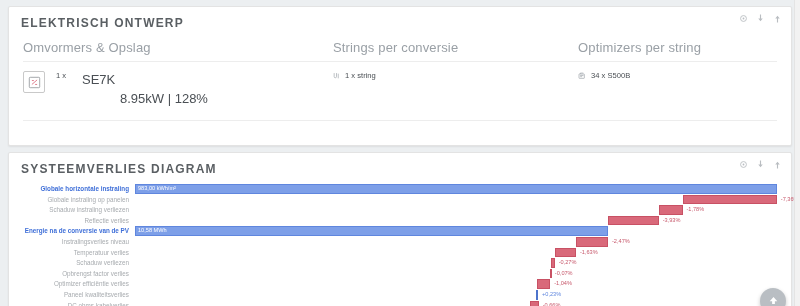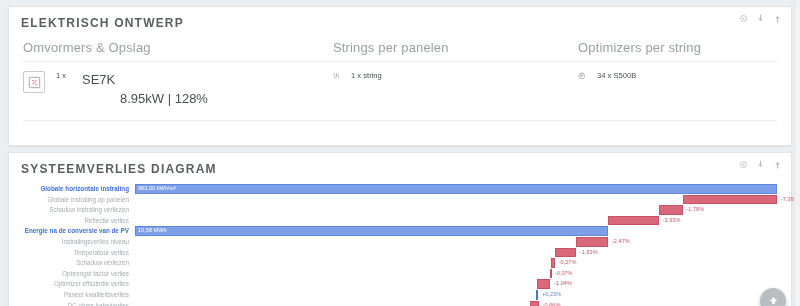--- a/index.html
+++ b/index.html
@@ -70,21 +70,21 @@
     background:#fff;
   }
   .inv-qty{
     font-size:7.6px;color:#4a4f54;margin-left:11px;width:26px;
   }
   .inv-model{
     font-size:13px;color:#4a4f54;line-height:1.45;
   }
   .inv-model .sub{color:#4a4f54;padding-left:38px;}
   .cellline{
-    display:flex;align-items:center;gap:11px;
+    display:flex;align-items:center;gap:5px;
     font-size:7.6px;color:#4a4f54;
   }
   .cellico{color:#9aa0a6;display:flex;align-items:center;}
   .ed-underline{
     border-top:1px solid #ededed;
     margin:9px 14px 0 14px;
   }
   .ed-pad{height:24px;}
   
   .chart-wrap{
@@ -153,21 +153,21 @@
       <span class="hicon">
         <svg viewBox="0 0 16 16" width="9" height="9" fill="currentColor">
             <path d="M7 15h2V8h3L8 3 4 8h3z"></path>
           </svg>
       </span>
     </div>
   </div>
 
   <div class="ed-cols">
     <div class="ed-col col-a ed-colhead">Omvormers &amp; Opslag</div>
-    <div class="ed-col col-c ed-colhead">Strings per panelen</div>
+    <div class="ed-col col-c ed-colhead">Strings per conversie</div>
     <div class="ed-col col-c ed-colhead">Optimizers per string</div>
 
   </div>
   <div class="ed-rule"></div>
 
   <div class="ed-body">
     <div class="ed-col col-a inv-box">
       <span class="inv-thumb">
         <svg viewBox="0 0 20 20" width="13" height="13">
             <rect x="2" y="2" width="16" height="16" rx="1.5" fill="none" stroke="#8b8f93" stroke-width="1.2"></rect>

